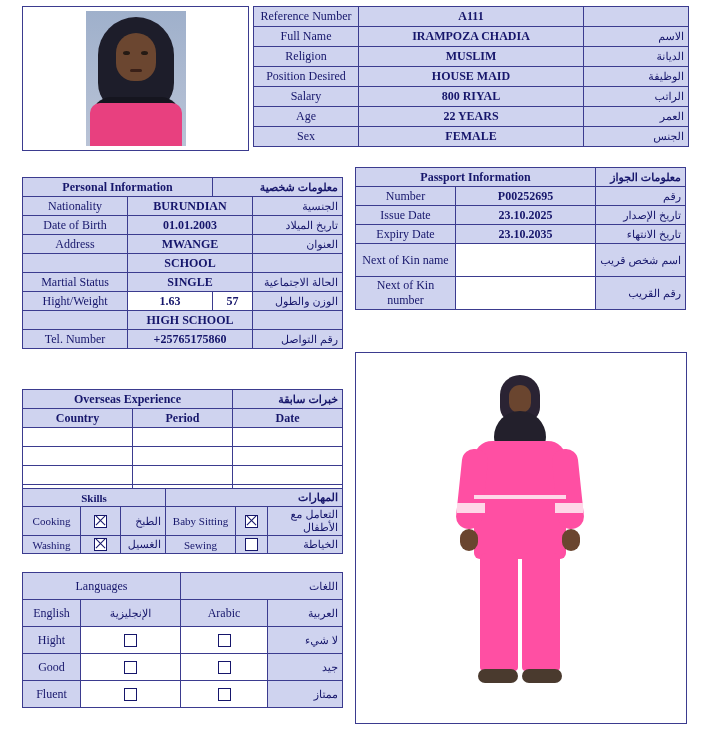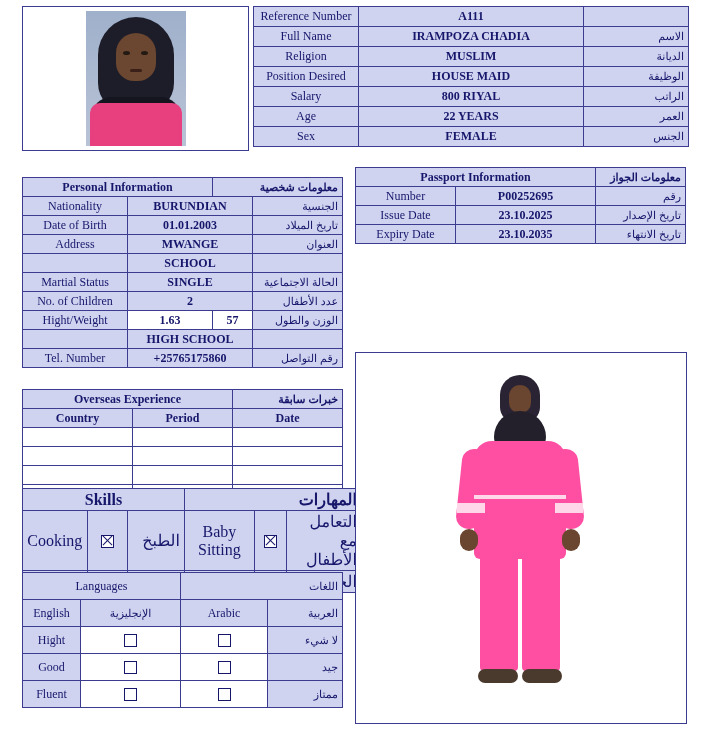--- a/index.html
+++ b/index.html
@@ -72,21 +72,21 @@
   
   #passport-info-table { left: 355px; top: 167px; }
   #passport-info-table td { height: 16px; }
 
   
   #overseas-table { left: 22px; top: 389px; }
   #overseas-table td { height: 16px; }
 
   
   #skills-table { left: 22px; top: 488px; }
-  #skills-table td { height: 15px; font-size: 16px; }
+  #skills-table td { height: 15px; font-size: 11px; }
 
   
   #languages-table { left: 22px; top: 572px; }
   #languages-table td { height: 24px; }
 
   
   .cbx {
     display: inline-block;
     width: 11px; height: 11px;
     border: 1px solid #16166b;
@@ -221,25 +221,20 @@
       <td class="lt"></td>
       <td class="ctr bold" colspan="2">SCHOOL</td>
       <td class="rt ar"></td>
     </tr>
     <tr>
       <td class="lt">Martial Status</td>
       <td class="ctr bold" colspan="2">SINGLE</td>
       <td class="rt ar">الحالة الاجتماعية</td>
     </tr>
     <tr>
-      <td class="lt">No. of Children</td>
-      <td class="ctr bold" colspan="2">2</td>
-      <td class="rt ar">عدد الأطفال</td>
-    </tr>
-    <tr>
       <td class="lt">Hight/Weight</td>
       <td class="ctr bold white">1.63</td>
       <td class="ctr bold white">57</td>
       <td class="rt ar">الوزن والطول</td>
     </tr>
     <tr>
       <td class="lt"></td>
       <td class="ctr bold" colspan="2">HIGH SCHOOL</td>
       <td class="rt ar"></td>
     </tr>
@@ -269,20 +264,30 @@
     </tr>
     <tr>
       <td class="lt">Issue Date</td>
       <td class="ctr bold">23.10.2025</td>
       <td class="rt ar">تاريخ الإصدار</td>
     </tr>
     <tr>
       <td class="lt">Expiry Date</td>
       <td class="ctr bold">23.10.2035</td>
       <td class="rt ar">تاريخ الانتهاء</td>
+    </tr>
+    <tr>
+      <td class="lt" style="height:30px">Next of Kin name</td>
+      <td class="ctr bold white"></td>
+      <td class="rt ar">اسم شخص قريب</td>
+    </tr>
+    <tr>
+      <td class="lt" style="height:30px">Next of Kin number</td>
+      <td class="ctr bold white"></td>
+      <td class="rt ar">رقم القريب</td>
     </tr>
   </tbody>
 </table>
 
 <table class="abs" id="overseas-table">
   <colgroup>
       <col style="width:110px">
       <col style="width:100px">
       <col style="width:110px">
     </colgroup>

